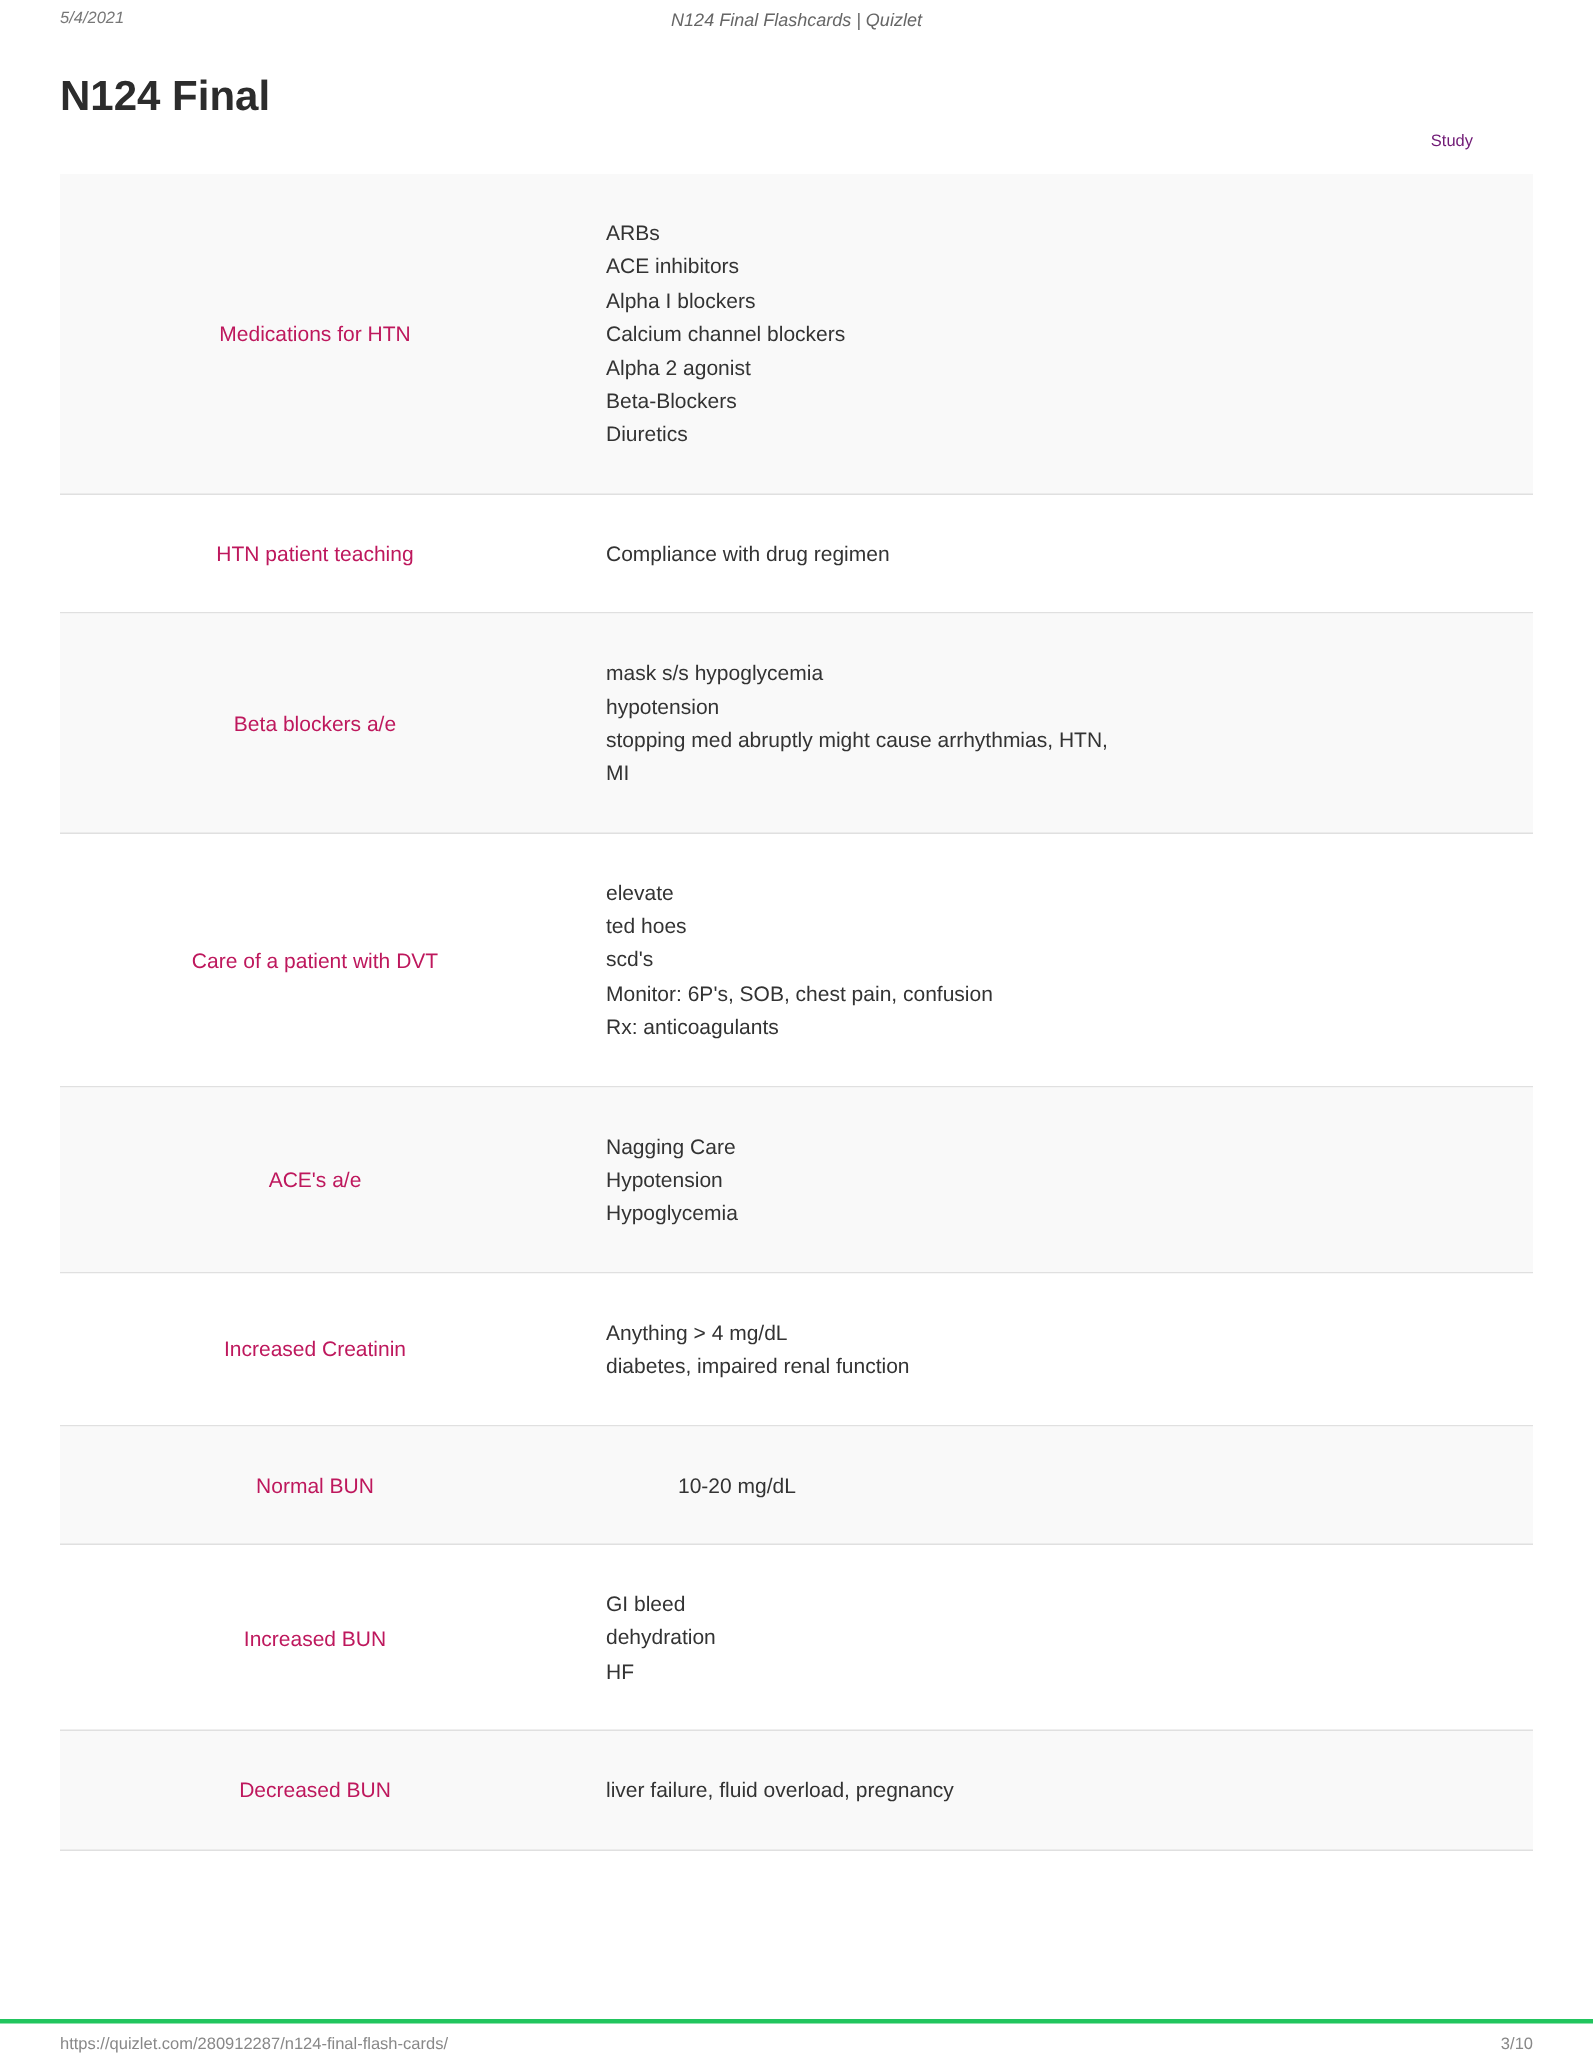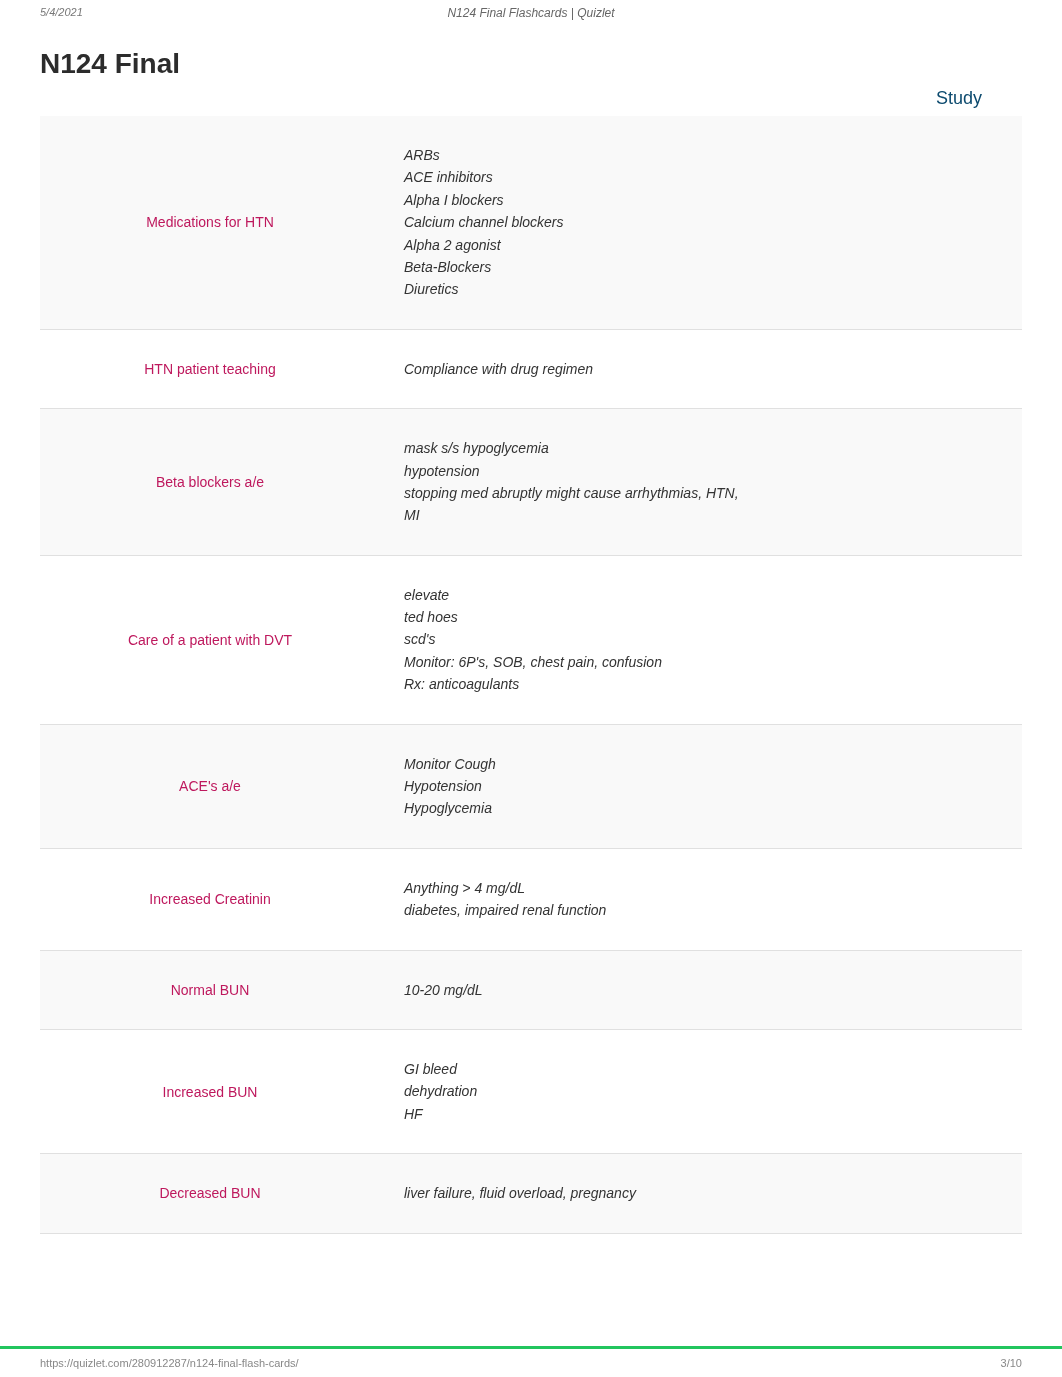--- a/index.html
+++ b/index.html
@@ -55,30 +55,29 @@
       color: #be185d;
       border-right: none;
     }
 
     .card-back {
       flex: 1;
       padding: 28px 24px;
       font-size: 14px;
       color: #333;
       line-height: 1.6;
-      font-style: italic;
     }
 
     .card-back-line {
       display: block;
     }
 
     .study-link {
-      color: #0c4a6e;
-      font-size: 18px;
+      color: #701a75;
+      font-size: 11px;
       text-decoration: none;
       position: absolute;
       top: 50px;
       right: 40px;
     }
 
     .header-row {
       display: flex;
       align-items: center;
       padding: 10px 0 16px 0;
@@ -169,33 +168,33 @@
             <span class="card-back-line">elevate</span>
             <span class="card-back-line">ted hoes</span>
             <span class="card-back-line">scd's</span>
             <span class="card-back-line">Monitor: 6P's, SOB, chest pain, confusion</span>
             <span class="card-back-line">Rx: anticoagulants</span>
           </div>
         </div>
         <div class="flashcard-row" style="background: rgb(249, 249, 249);">
           <div class="card-front">ACE's a/e</div>
           <div class="card-back">
-            <span class="card-back-line">Monitor Cough</span>
+            <span class="card-back-line">Nagging Care</span>
             <span class="card-back-line">Hypotension</span>
             <span class="card-back-line">Hypoglycemia</span>
           </div>
         </div>
         <div class="flashcard-row" style="background: rgb(255, 255, 255);">
           <div class="card-front">Increased Creatinin</div>
           <div class="card-back">
             <span class="card-back-line">Anything &gt; 4 mg/dL</span>
             <span class="card-back-line">diabetes, impaired renal function</span>
           </div>
         </div>
-        <div class="flashcard-row" style="background: rgb(249, 249, 249);">
+        <div class="flashcard-row" style="background: rgb(249, 249, 249); gap: 48px;">
           <div class="card-front">Normal BUN</div>
           <div class="card-back">
             <span class="card-back-line">10-20 mg/dL</span>
           </div>
         </div>
         <div class="flashcard-row" style="background: rgb(255, 255, 255);">
           <div class="card-front">Increased BUN</div>
           <div class="card-back">
             <span class="card-back-line">GI bleed</span>
             <span class="card-back-line">dehydration</span>

